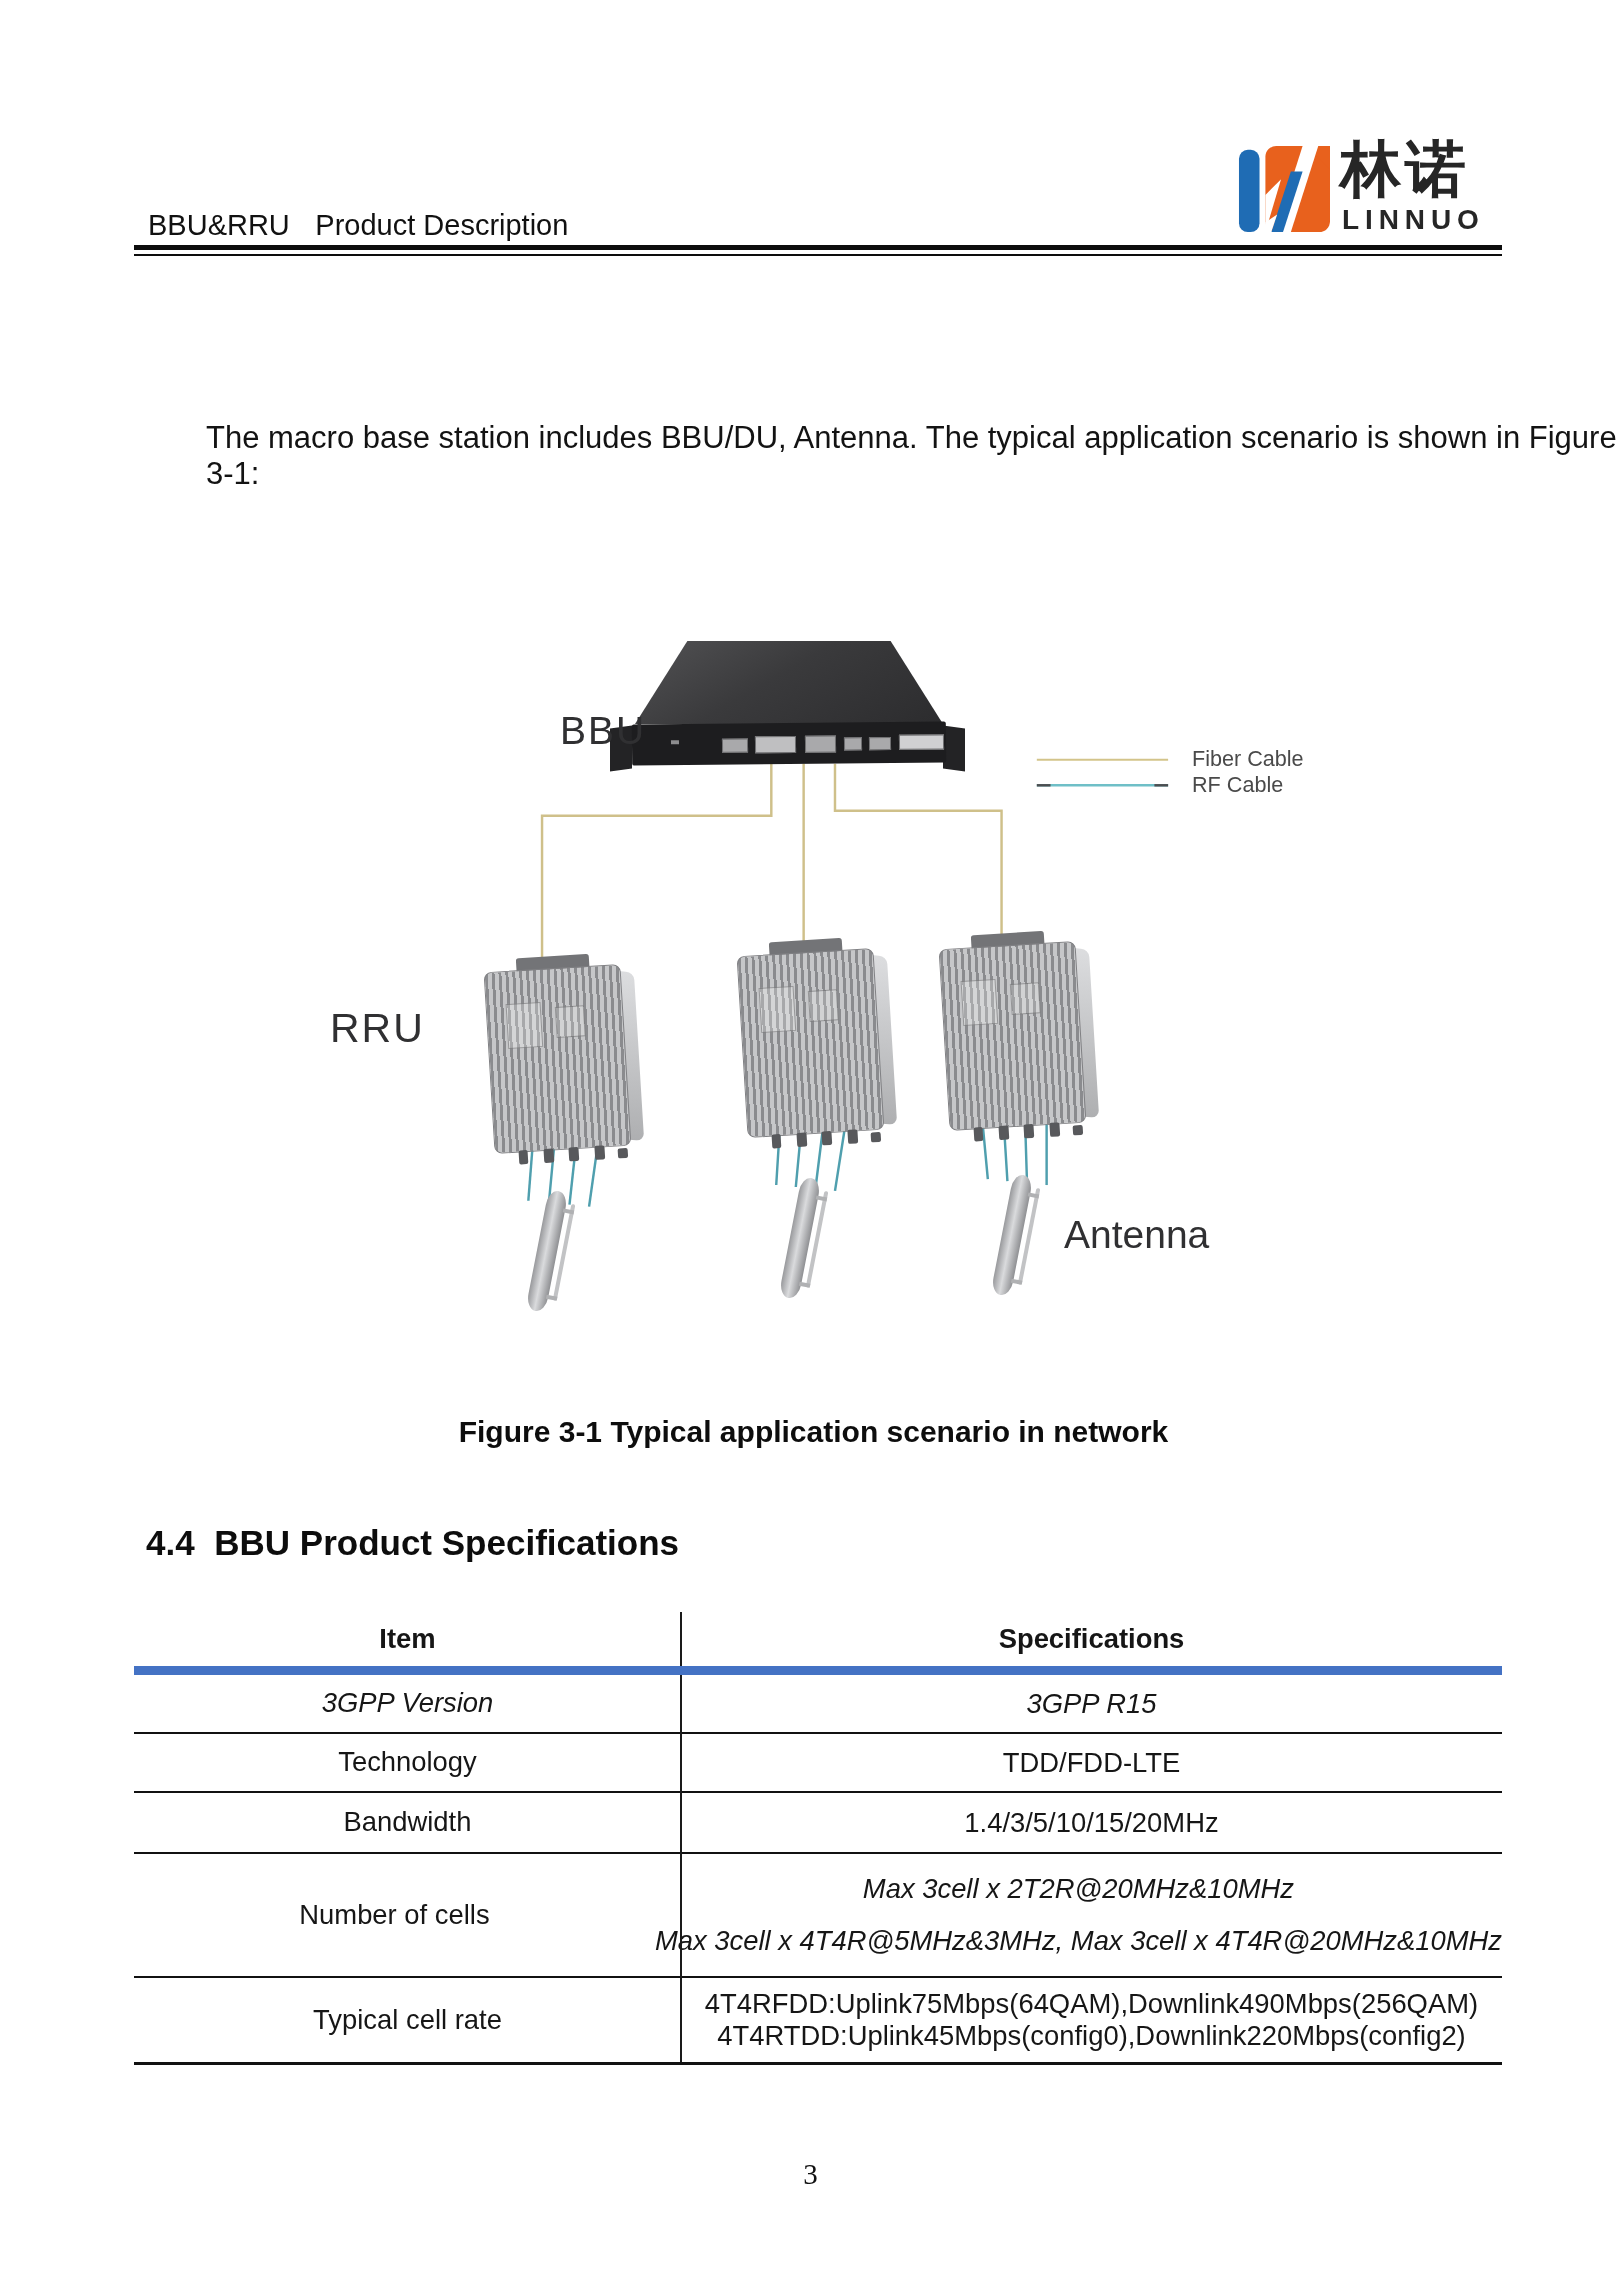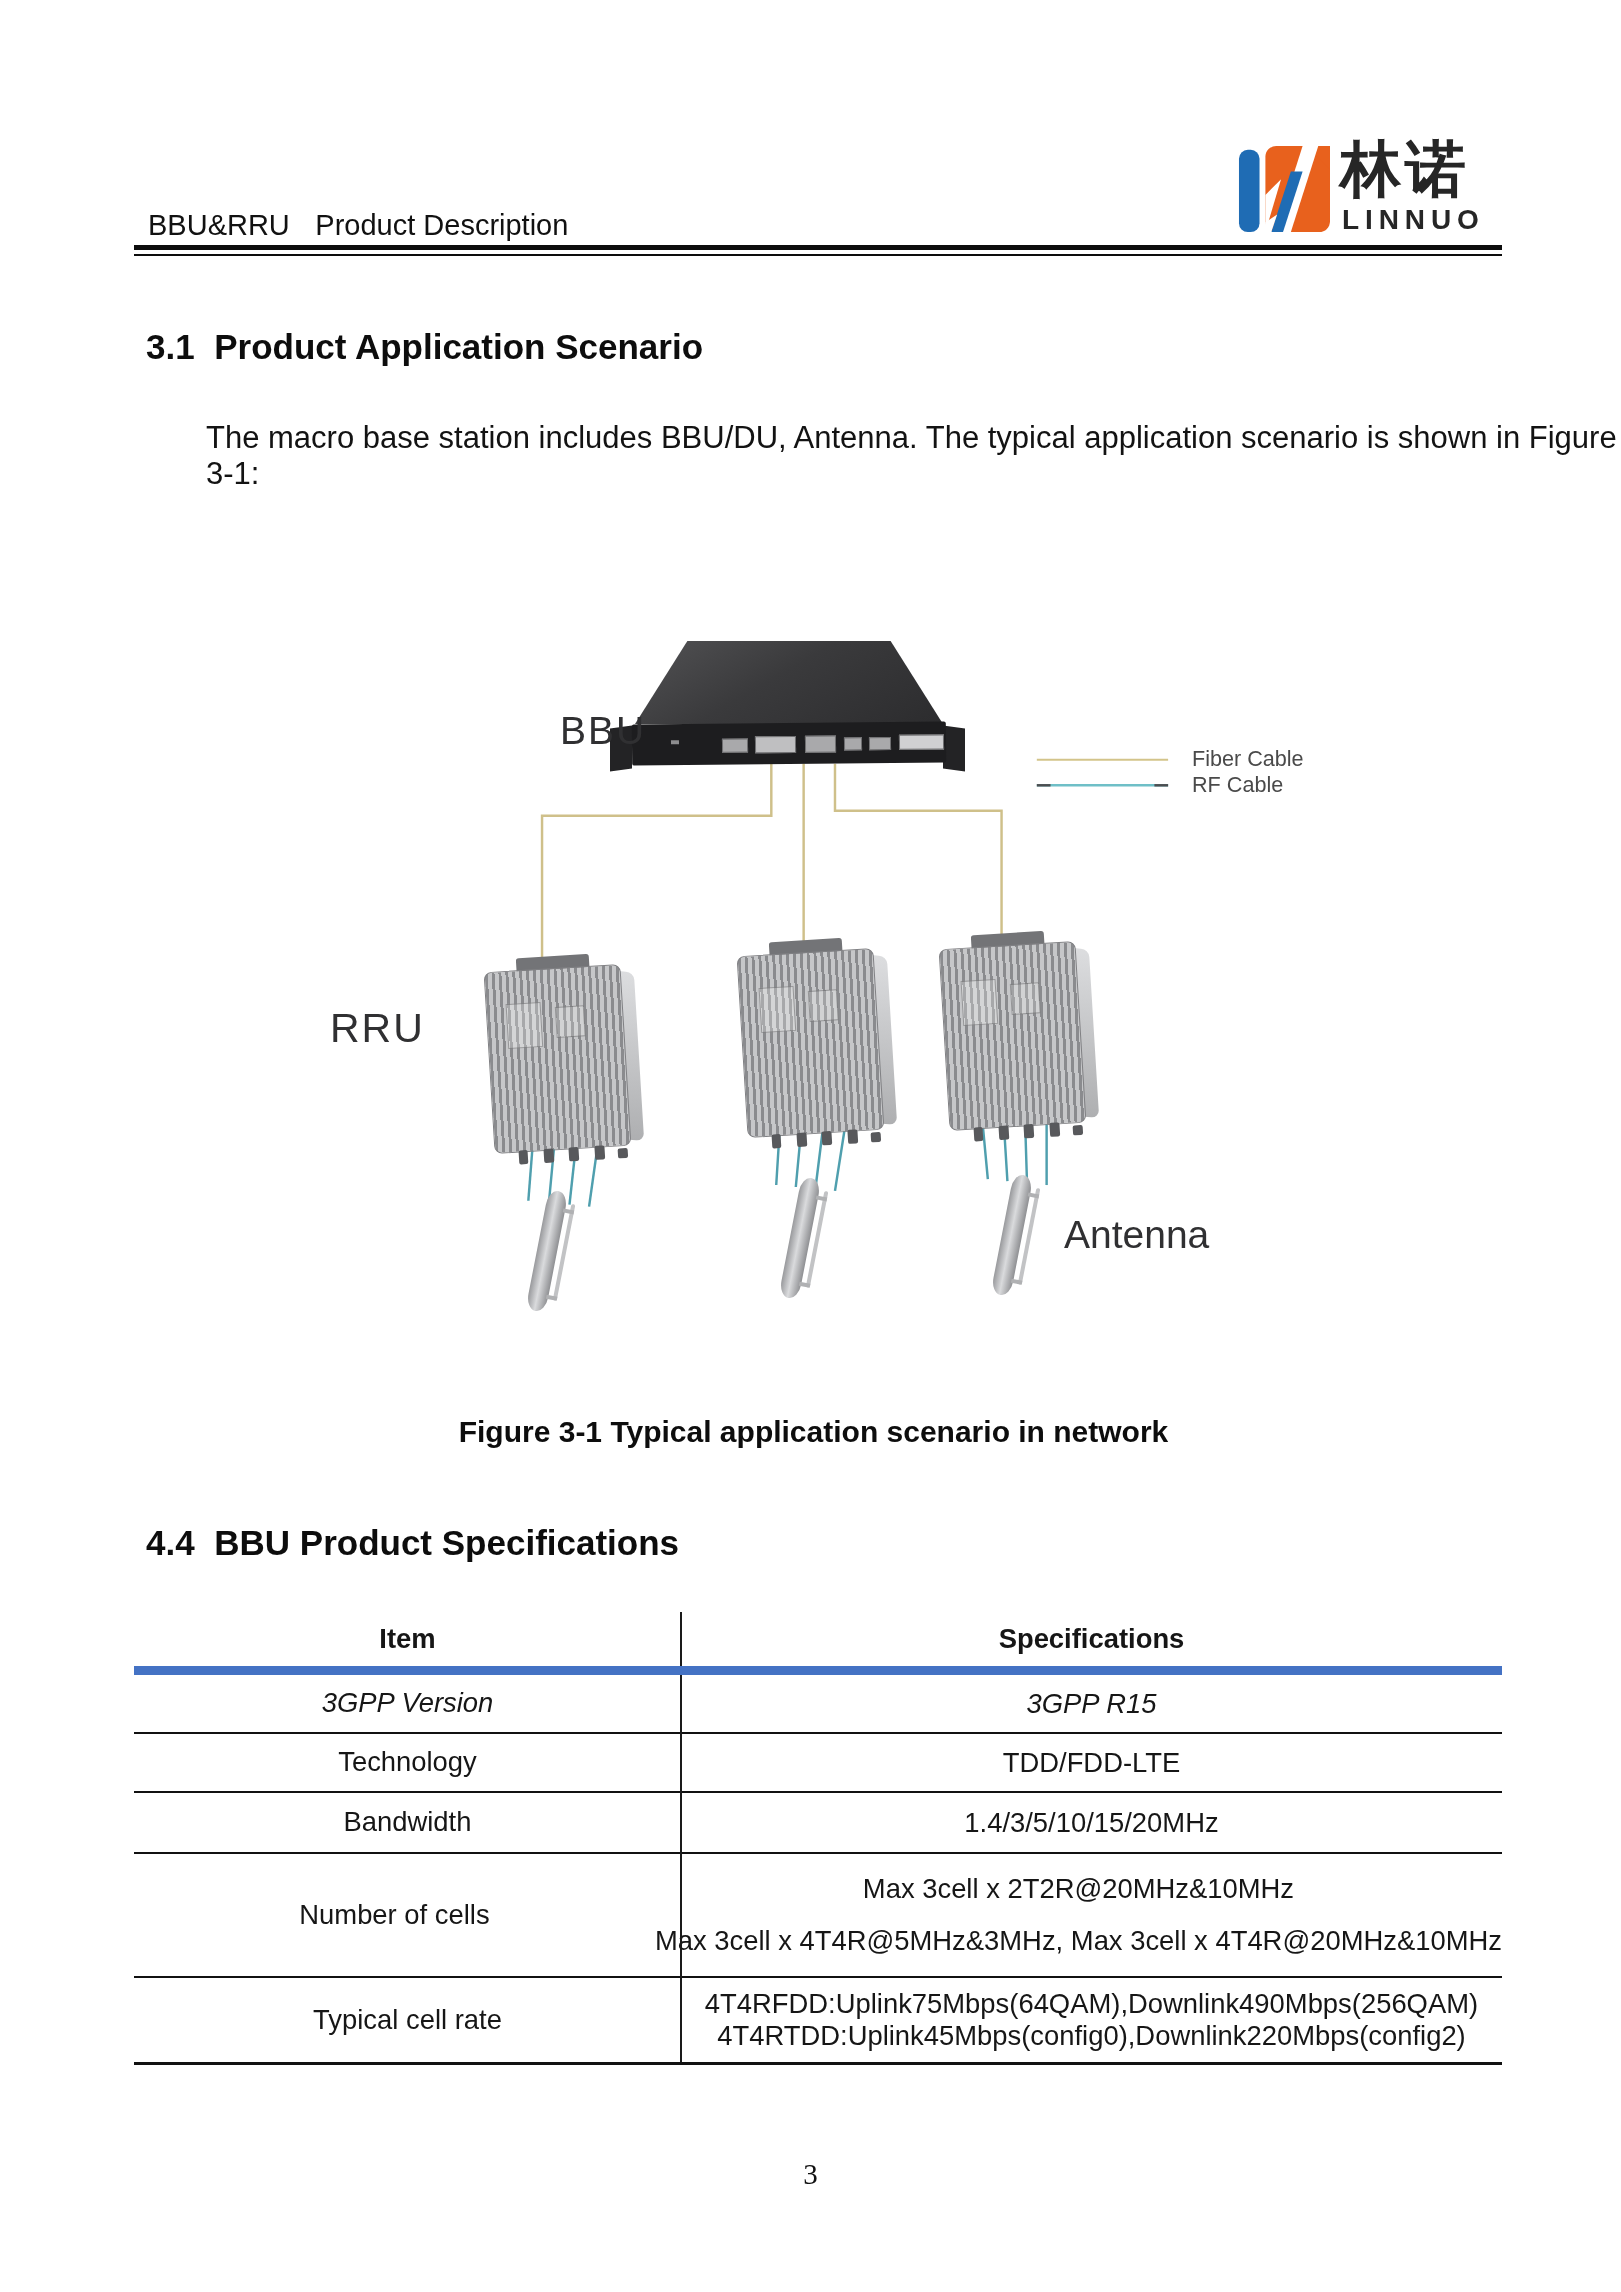--- a/index.html
+++ b/index.html
@@ -78,21 +78,21 @@
   .spec-table{position:absolute;left:134px;top:1612px;width:1368px;border-bottom:3.9px solid #111;}
   .col-divider{position:absolute;left:546px;top:0;bottom:0;width:2px;background:#1a1a1a;z-index:1;}
   .t-headrow{position:relative;display:flex;height:54px;}
   .accent-bar{position:relative;height:8.8px;background:#4472c4;z-index:2;}
   .t-row{position:relative;display:flex;border-top:2.9px solid #111;}
   .t-row.first{border-top:none;font-style:italic;}
   .cell-item{width:547px;display:flex;align-items:center;justify-content:center;font-size:27.4px;color:#161616;}
   .cell-spec{flex:1;display:flex;flex-direction:column;align-items:center;justify-content:center;font-size:27.4px;color:#161616;}
   .t-headrow .cell-item,.t-headrow .cell-spec{font-weight:bold;}
   .r1,.r2{height:57px;} .r3{height:59px;} .r4{height:122px;align-items:center;} .r5{height:84px;}
-  .r4 .cell-spec{gap:19.6px;} .r5 .cell-spec{gap:0;}
+  .r4 .cell-spec{gap:19.6px;font-style:italic;} .r5 .cell-spec{gap:0;}
   .spec-line{line-height:1.15;text-align:center;white-space:nowrap;}
   .spec-line:empty{display:none;}
   .page-number{position:absolute;left:0;top:2158px;width:1621px;text-align:center;
     font-family:"Liberation Serif","DejaVu Serif",serif;font-size:29px;color:#111;}
 </style>
 </head>
 <body>
 
 <div class="page">
 
@@ -112,24 +112,20 @@
     </svg>
     <div class="logo-cn">林诺</div>
     <div class="logo-en">LINNUO</div>
   </div>
 
   <div class="header-rule">
     <div class="rule-thick"></div>
     <div class="rule-thin"></div>
   </div>
 
-  <div class="section-heading h31">
-    <span class="num">3.1</span>
-    <span>Product Application Scenario</span>
-  </div>
 
   <div class="intro">The macro base station includes BBU/DU, Antenna. The typical application scenario is shown in Figure 3-1:</div>
 
   <div class="diagram">
 
     <svg class="cables" width="1621" height="823" viewBox="0 0 1654 840">
 
       <g fill="none" stroke-width="2.5" stroke="#cfc08a">
         <path d="M787,210 L787,263 L553,263 L553,424"></path>
         <path d="M820,210 L820,408"></path>

